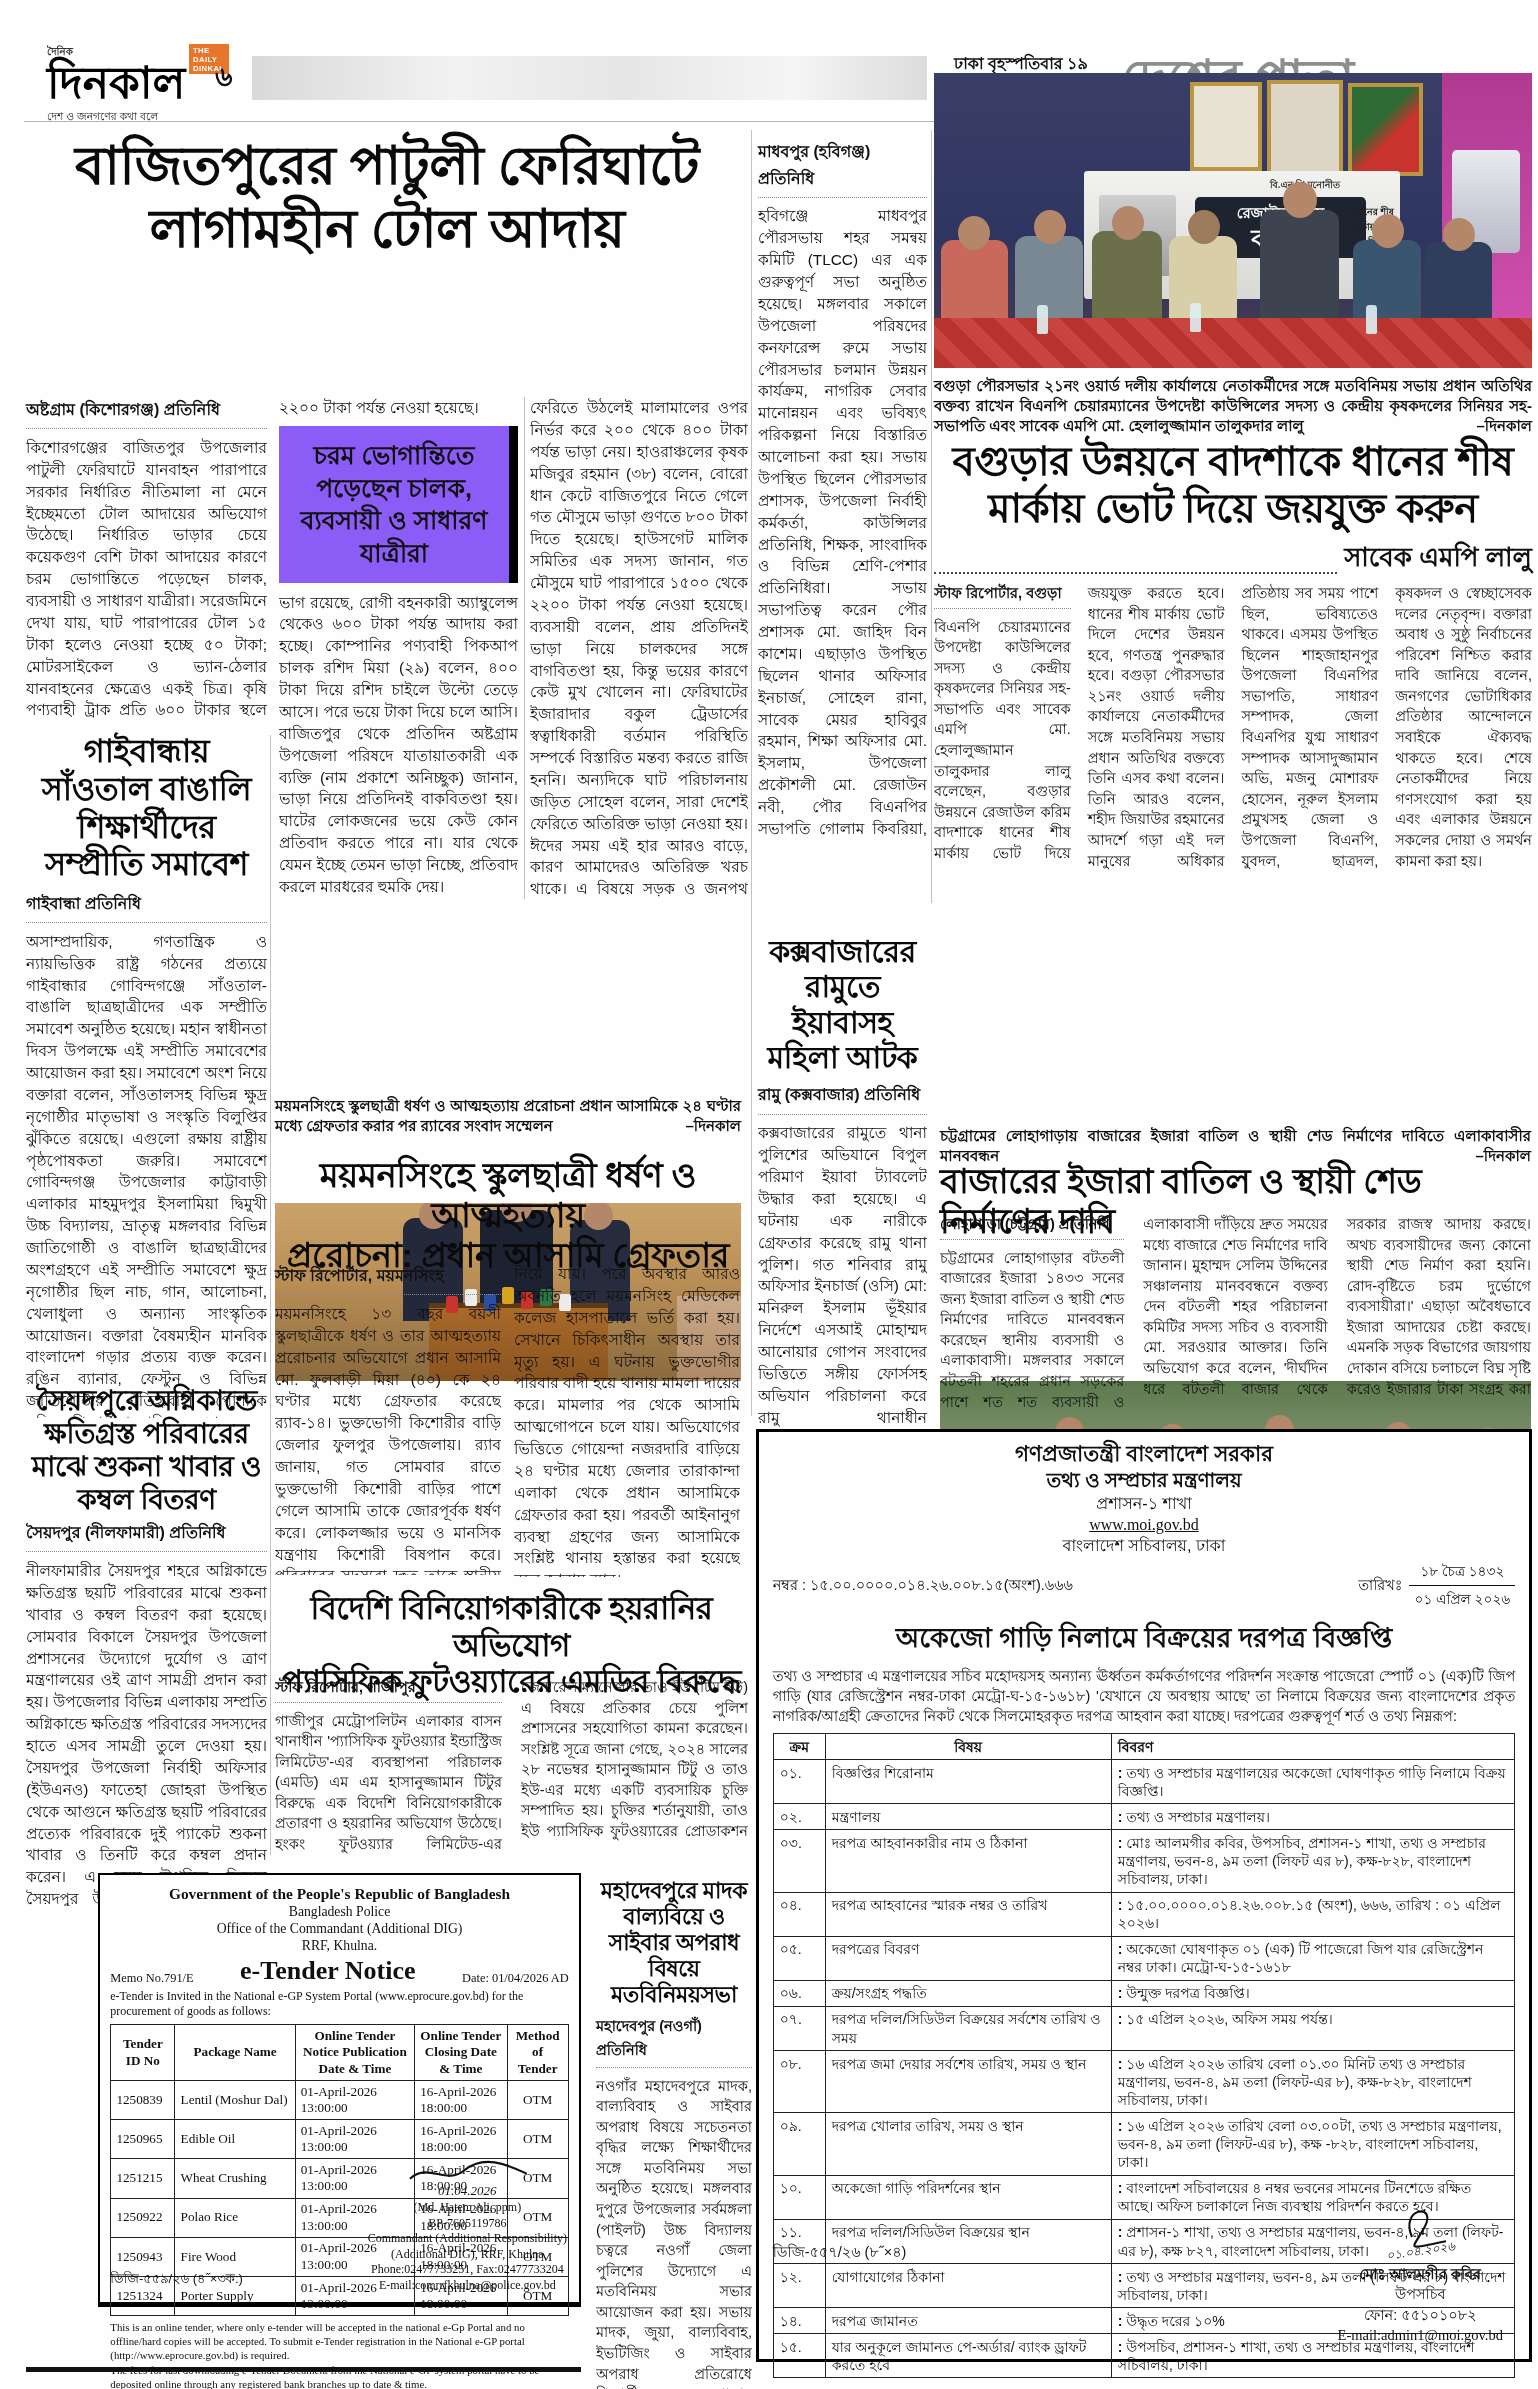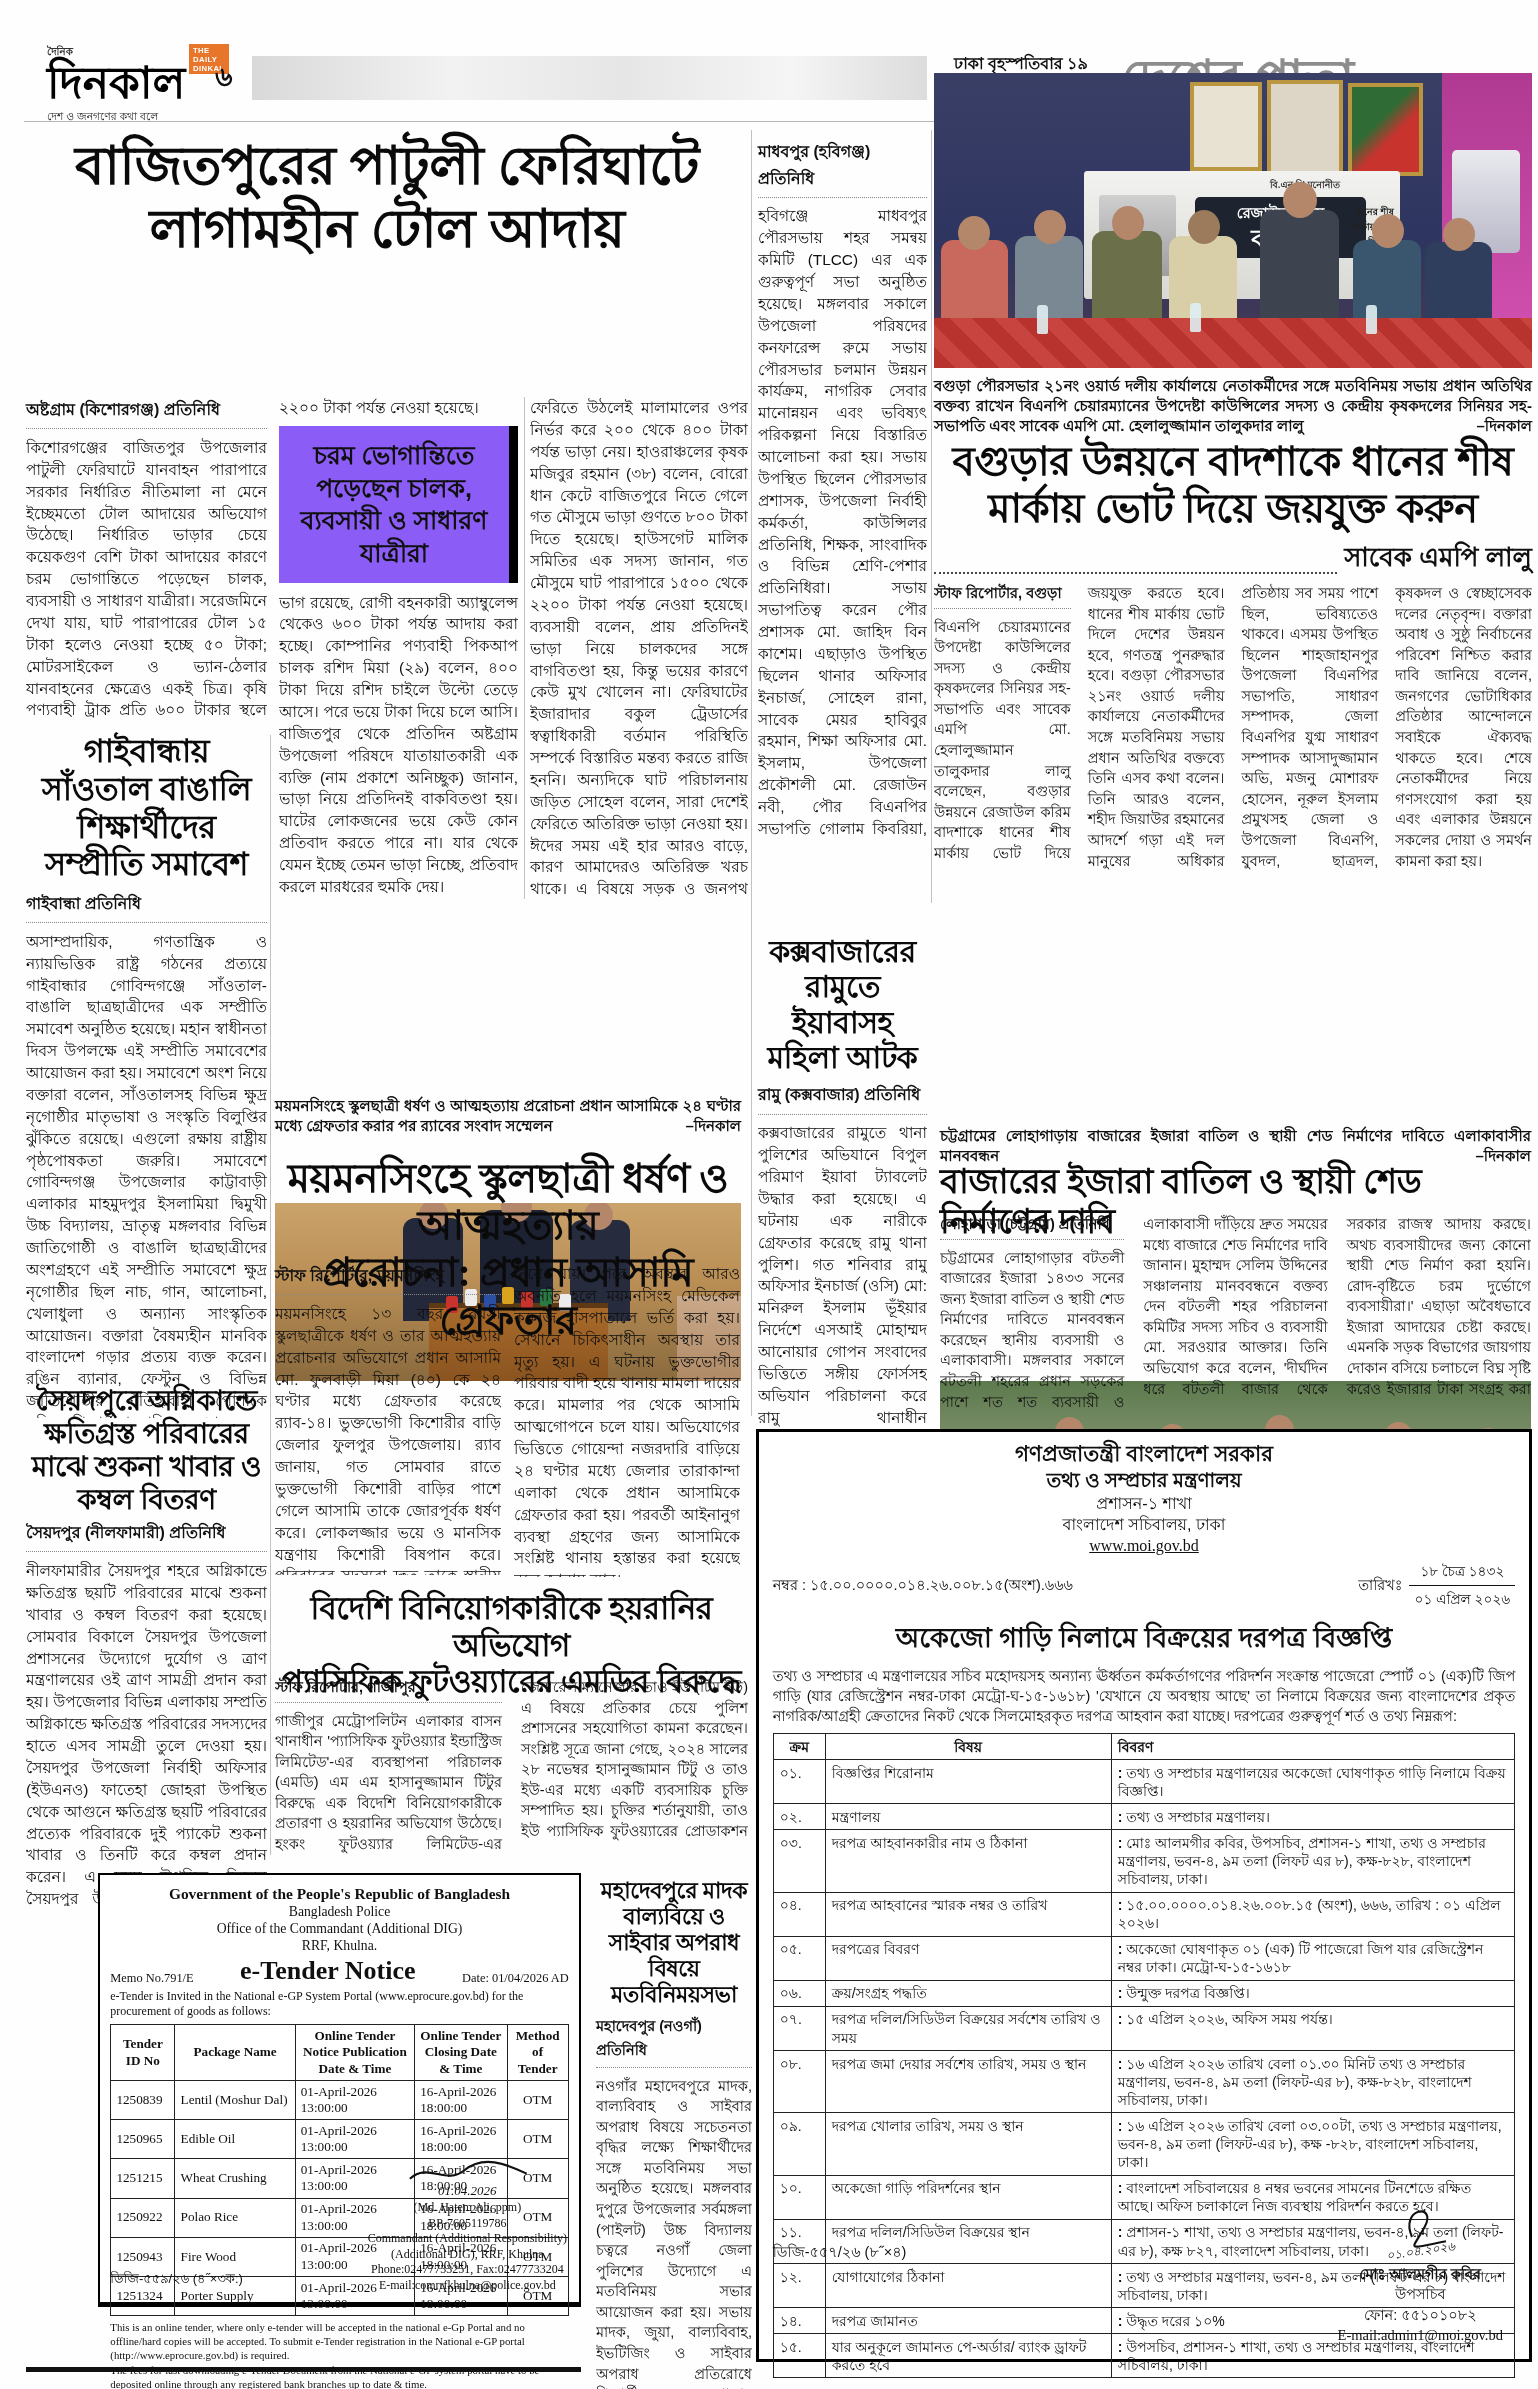--- a/index.html
+++ b/index.html
@@ -196,21 +196,21 @@
     <div class="mic" style="left:265px;bottom:75px;background:#2a7a43;"></div>
     <div class="mic" style="left:284px;bottom:70px;background:#ececec;"></div>
     <div style="position:absolute;left:402px;bottom:0;width:64px;height:85px;background:linear-gradient(180deg,#caa98a,#b08a66);"></div>
   </div>
 
   <div class="abs caption" style="left:275px;top:1096px;width:466px;">
     <span>ময়মনসিংহে স্কুলছাত্রী ধর্ষণ ও আত্মহত্যায় প্ররোচনা প্রধান আসামিকে ২৪ ঘণ্টার মধ্যে গ্রেফতার করার পর র‍্যাবের সংবাদ সম্মেলন</span>
     <span class="credit">–দিনকাল</span>
   </div>
 
-  <div class="abs hl" style="left:275px;top:1155px;width:466px;font-size:40px;font-family:Liberation Serif, serif;">
+  <div class="abs hl" style="left:275px;top:1155px;width:466px;font-size:34px;">
     <div>ময়মনসিংহে স্কুলছাত্রী ধর্ষণ ও আত্মহত্যায়</div>
     <div>প্ররোচনা: প্রধান আসামি গ্রেফতার</div>
   </div>
   <div class="abs" style="left:275px;top:1263px;width:226px;height:314px;">
     <span class="byline">স্টাফ রিপোর্টার, ময়মনসিংহ</span>
     <div class="bt" style="height:272px;">ময়মনসিংহে ১৩ বছর বয়সী স্কুলছাত্রীকে ধর্ষণ ও তার আত্মহত্যায় প্ররোচনার অভিযোগে প্রধান আসামি মো. ফুলবাড়ী মিয়া (৪০) কে ২৪ ঘণ্টার মধ্যে গ্রেফতার করেছে র‍্যাব-১৪। ভুক্তভোগী কিশোরীর বাড়ি জেলার ফুলপুর উপজেলায়। র‍্যাব জানায়, গত সোমবার রাতে ভুক্তভোগী কিশোরী বাড়ির পাশে গেলে আসামি তাকে জোরপূর্বক ধর্ষণ করে। লোকলজ্জার ভয়ে ও মানসিক যন্ত্রণায় কিশোরী বিষপান করে। পরিবারের সদস্যরা দ্রুত তাকে স্থানীয় হাসপাতালে</div>
   </div>
   <div class="abs bt" style="left:514px;top:1263px;width:226px;height:314px;">নিয়ে যায়। পরে অবস্থার আরও অবনতি হলে ময়মনসিংহ মেডিকেল কলেজ হাসপাতালে ভর্তি করা হয়। সেখানে চিকিৎসাধীন অবস্থায় তার মৃত্যু হয়। এ ঘটনায় ভুক্তভোগীর পরিবার বাদী হয়ে থানায় মামলা দায়ের করে। মামলার পর থেকে আসামি আত্মগোপনে চলে যায়। অভিযোগের ভিত্তিতে গোয়েন্দা নজরদারি বাড়িয়ে ২৪ ঘণ্টার মধ্যে জেলার তারাকান্দা এলাকা থেকে প্রধান আসামিকে গ্রেফতার করা হয়। পরবর্তী আইনানুগ ব্যবস্থা গ্রহণের জন্য আসামিকে সংশ্লিষ্ট থানায় হস্তান্তর করা হয়েছে বলে জানায় র‍্যাব।</div>
 
   <div class="abs" style="left:758px;top:934px;width:169px;">
@@ -361,22 +361,22 @@
     <div class="hl" style="font-size:22px;">মহাদেবপুরে মাদক বাল্যবিয়ে ও সাইবার অপরাধ বিষয়ে মতবিনিময়সভা</div>
     <span class="byline" style="margin-top:6.8px;font-size:14.5px;">মহাদেবপুর (নওগাঁ) প্রতিনিধি</span>
     <div class="bt" style="height:342px;font-size:14.5px;">নওগাঁর মহাদেবপুরে মাদক, বাল্যবিবাহ ও সাইবার অপরাধ বিষয়ে সচেতনতা বৃদ্ধির লক্ষ্যে শিক্ষার্থীদের সঙ্গে মতবিনিময় সভা অনুষ্ঠিত হয়েছে। মঙ্গলবার দুপুরে উপজেলার সর্বমঙ্গলা (পাইলট) উচ্চ বিদ্যালয় চত্বরে নওগাঁ জেলা পুলিশের উদ্যোগে এ মতবিনিময় সভার আয়োজন করা হয়। সভায় মাদক, জুয়া, বাল্যবিবাহ, ইভটিজিং ও সাইবার অপরাধ প্রতিরোধে শিক্ষার্থীদের সচেতন থাকার আহ্বান জানানো হয়। প্রধান অতিথির বক্তব্যে পুলিশ সুপার শিক্ষার্থীদের মোবাইল ফোনের অপব্যবহার থেকে দূরে থেকে পড়াশোনায় মনোযোগী হওয়ার পরামর্শ দেন। এ সময় উপজেলা নির্বাহী অফিসার, থানার অফিসার ইনচার্জ, প্রধান শিক্ষকসহ শিক্ষক-শিক্ষার্থীরা উপস্থিত ছিলেন। সভা শেষে শিক্ষার্থীদের মাঝে সচেতনতামূলক লিফলেট বিতরণ করা হয়।</div>
   </div>
 
   <div class="abs notice-box" style="left:756px;top:1429px;width:776px;height:933px;border-width:3.4px;padding:8.5px 13.7px;box-sizing:border-box;">
     <div style="text-align:center;line-height:1.3;">
       <div style="font-size:21.4px;font-weight:800;">গণপ্রজাতন্ত্রী বাংলাদেশ সরকার</div>
       <div style="font-size:19.7px;font-weight:800;">তথ্য ও সম্প্রচার মন্ত্রণালয়</div>
       <div style="font-size:16px;">প্রশাসন-১ শাখা</div>
+      <div style="font-size:16px;font-family:'Liberation Serif',serif;text-decoration:underline;">www.moi.gov.bd</div>
       <div style="font-size:16px;">বাংলাদেশ সচিবালয়, ঢাকা</div>
-      <div style="font-size:16px;font-family:'Liberation Serif',serif;text-decoration:underline;">www.moi.gov.bd</div>
     </div>
     <div style="display:flex;justify-content:space-between;align-items:center;margin-top:3.4px;">
       <div style="font-size: 14.5px;">নম্বর : ১৫.০০.০০০০.০১৪.২৬.০০৮.১৫(অংশ).৬৬৬</div>
       <div style="display:flex;align-items:center;gap:6.8px;">
         <span style="font-size:14.5px;">তারিখঃ</span>
         <span style="display:inline-block;text-align:center;font-size:13.7px;">
           <span style="display:block;border-bottom:1.3px solid #111;padding:0 5.1px 1.7px;">১৮ চৈত্র ১৪৩২</span>
           <span style="display:block;padding:1.7px 5.1px 0;">০১ এপ্রিল ২০২৬</span>
         </span>
       </div>

